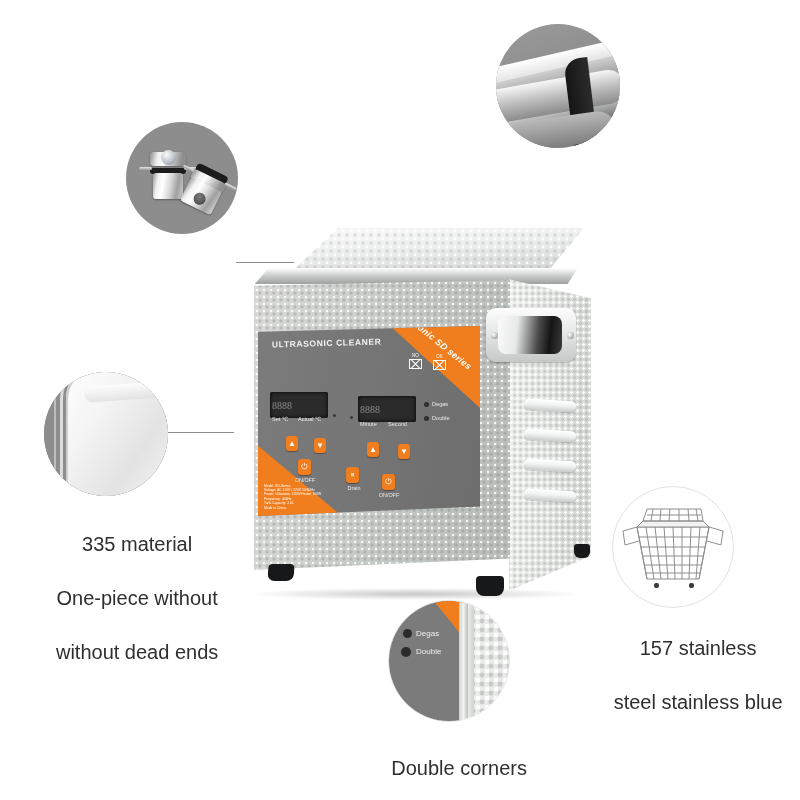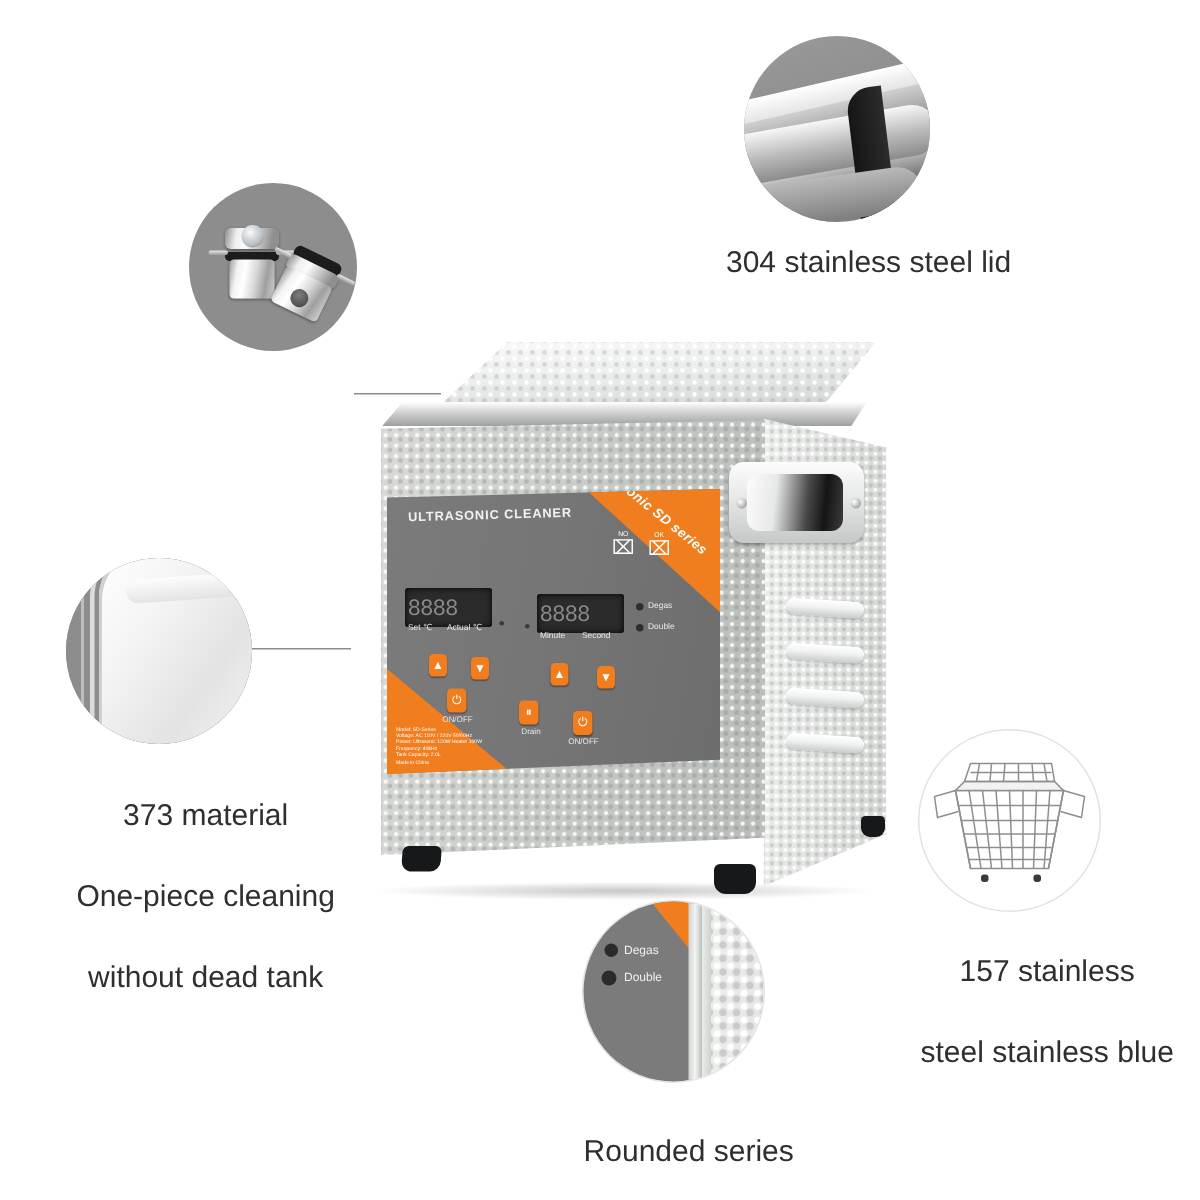--- a/index.html
+++ b/index.html
@@ -112,22 +112,22 @@
   .series{position:absolute;right:6px;top:38px;color:#ffffff;font-size:9px;
     font-weight:bold;font-style:italic;letter-spacing:.3px;
     transform:rotate(39deg);transform-origin:100% 0;}
   .wicon{position:absolute;color:#ffffff;font-size:7px;text-align:center;line-height:1;}
   .wicon .gl{display:block;font-size:13px;}
   .wicon .lb{display:block;font-size:4.5px;margin-bottom:-1px;}
 
   
   .disp{position:absolute;background:#2b2b2b;border-radius:2px;display:flex;
     align-items:center;gap:1px;padding:2px 2px;box-shadow:inset 0 0 4px #000;}
-  .seg{font-family:Liberation Sans, sans-serif;
-    color:#8a8a8a;font-size:15px;line-height:15px;letter-spacing:0px;}
+  .seg{font-family:Liberation Serif, serif;
+    color:#8a8a8a;font-size:10px;line-height:15px;letter-spacing:0px;}
   .dlabel{position:absolute;color:#e8e8e8;font-size:5.6px;white-space:nowrap;}
   .dot-ind{position:absolute;width:3px;height:3px;border-radius:50%;background:#3a3a3a;}
 
   
   .led{position:absolute;width:5px;height:5px;border-radius:50%;background:#2e2e2e;}
   .ledlb{position:absolute;color:#eaeaea;font-size:5.6px;white-space:nowrap;text-align:center;}
 
   
   .btn{position:absolute;background:#f07d1e;border-radius:3px;
     box-shadow:0 1px 1px rgba(0,0,0,.35);display:flex;align-items:center;
@@ -184,43 +184,42 @@
            background:linear-gradient(180deg,#f7f7f7,#bdbdbd 50%,#8b8b8b);
            transform:rotate(-10deg);border-radius:0 26px 26px 0;"></div>
       <div class="sheen" style="position:absolute;left:74px;top:34px;width:24px;height:110px;
            background:linear-gradient(90deg,#151515,#2c2c2c);transform:rotate(-7deg);
            border-radius:16px 0 0 0;"></div>
       <div class="sheen" style="position:absolute;left:-10px;top:94px;width:130px;height:30px;
            background:linear-gradient(180deg,#b9b9b9,#7e7e7e);transform:rotate(-8deg);
            border-radius:0 18px 0 0;"></div>
     </div>
   </div>
-  <div class="callout c-left" style="left:484px;top:162px;width:300px;">304 stainless steel lid</div>
 
   <div class="circ gray" style="left:44px;top:372px;width:124px;height:124px;">
     <div class="tankcu">
       <div style="position:absolute;left:22px;top:-8px;width:124px;height:146px;
            background:linear-gradient(125deg,#ffffff 0%,#f4f4f4 30%,#e3e3e3 60%,#fbfbfb 100%);
            border-radius:34px 0 0 0;box-shadow:inset 2px 2px 0 #cfcfcf;"></div>
       <div style="position:absolute;left:16px;top:-10px;width:124px;height:150px;
            border-top:3px solid #e9e9e9;border-left:3px solid #dcdcdc;
            border-radius:36px 0 0 0;"></div>
       <div style="position:absolute;left:10px;top:-12px;width:124px;height:154px;
            border-top:2px solid #c8c8c8;border-left:2px solid #bdbdbd;
            border-radius:38px 0 0 0;"></div>
       <div style="position:absolute;left:40px;top:12px;width:80px;height:16px;
            background:linear-gradient(#ffffff,#e0e0e0);transform:rotate(-4deg);
            border-radius:10px;opacity:.8;"></div>
     </div>
   </div>
   <div class="leader h" style="left:168px;top:432px;width:66px;"></div>
   <div class="callout c-center" style="left:6px;top:504px;width:240px;">
-    <span>373 material</span><br>
-    <span>One-piece cleaning</span><br>
-    <span>without dead tank</span><br>
+    <span>335 material</span><br>
+    <span>One-piece without</span><br>
+    <span>without dead ends</span><br>
   </div>
 
   <div class="circ hair" style="left:612px;top:486px;width:120px;height:120px;">
     <svg class="basket" viewBox="0 0 120 120" width="120" height="120">
       <g fill="none" stroke="#8e8e8e" stroke-width="1">
         <path d="M24 40 L96 40 L86 92 L34 92 Z"></path>
         <path d="M24 40 L34 92"></path>
           <path d="M96 40 L86 92"></path>
         <path d="M30 34 L90 34 L96 40 L24 40 Z" fill="#f2f2f2"></path>
 
@@ -276,21 +275,21 @@
              radial-gradient(circle at 4px 4px,rgba(255,255,255,.95) 2px,rgba(0,0,0,0) 2.6px) 0 0/9px 9px,
              radial-gradient(circle at 4px 4px,rgba(150,150,150,.38) 2.2px,rgba(0,0,0,0) 2.8px) 4px 4px/9px 9px,
              linear-gradient(92deg,#eceeec,#e2e4e2);"></div>
       <div class="led" style="left:14px;top:28px;width:9px;height:9px;background:#2b2b2b;"></div>
       <div class="ledlb" style="left:27px;top:28px;font-size:8px;color:#f0f0f0;">Degas</div>
       <div class="led" style="left:12px;top:46px;width:10px;height:10px;background:#2b2b2b;"></div>
       <div class="ledlb" style="left:27px;top:46px;font-size:8px;color:#f0f0f0;">Double</div>
     </div>
   </div>
   <div class="callout c-center" style="left:348px;top:728px;width:200px;">
-    <span>Rounded series</span><br>
+    <span>Double corners</span><br>
     
   </div>
 
   <div class="shadow"></div>
   <div class="unit">
 
     <div class="lid-top" style="background:
            radial-gradient(circle at 3px 3px,rgba(255,255,255,.9) 1.3px,rgba(0,0,0,0) 1.7px) 0 0/8px 8px,
            radial-gradient(circle at 3px 3px,rgba(140,140,140,.25) 1.4px,rgba(0,0,0,0) 1.8px) 4px 4px/8px 8px,
            linear-gradient(176deg,#fbfbfb 0%,#eceded 40%,#d5d6d6 78%,#c0c1c1 100%);"></div>

